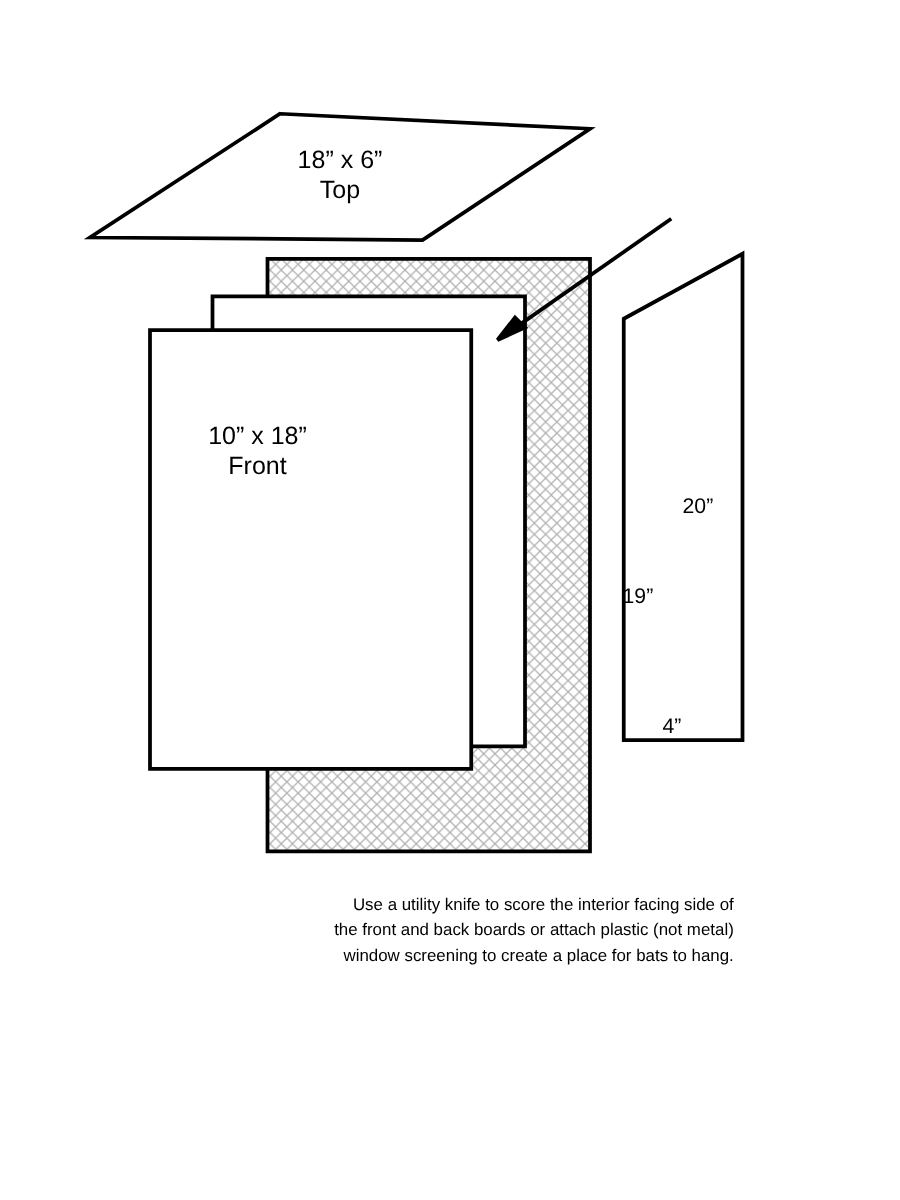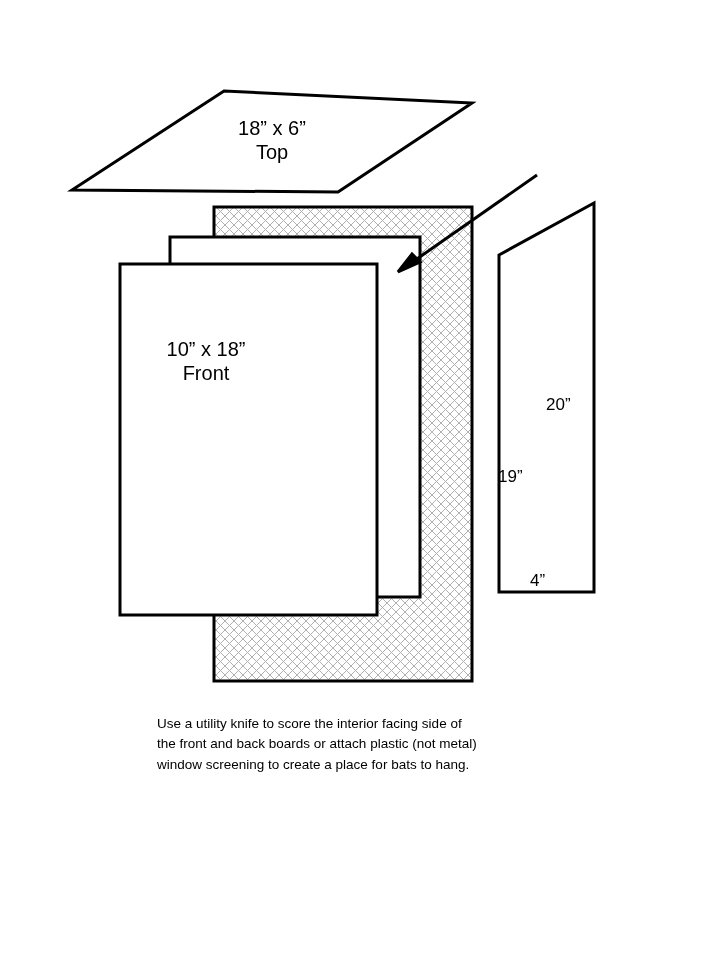--- a/index.html
+++ b/index.html
@@ -38,21 +38,21 @@
   .lbl-big {
     font-size: 20px;
     text-align: center;
   }
   .lbl-med {
     font-size: 17px;
     text-align: center;
   }
   .lbl-note {
     font-size: 13.5px;
-    text-align: left;
+    text-align: right;
     line-height: 1.5;
   }
   .center-label {
     font-size: 19.5px;
     text-align: center;
     line-height: 1.45;
   }
 </style>
 </head>
 <body>

